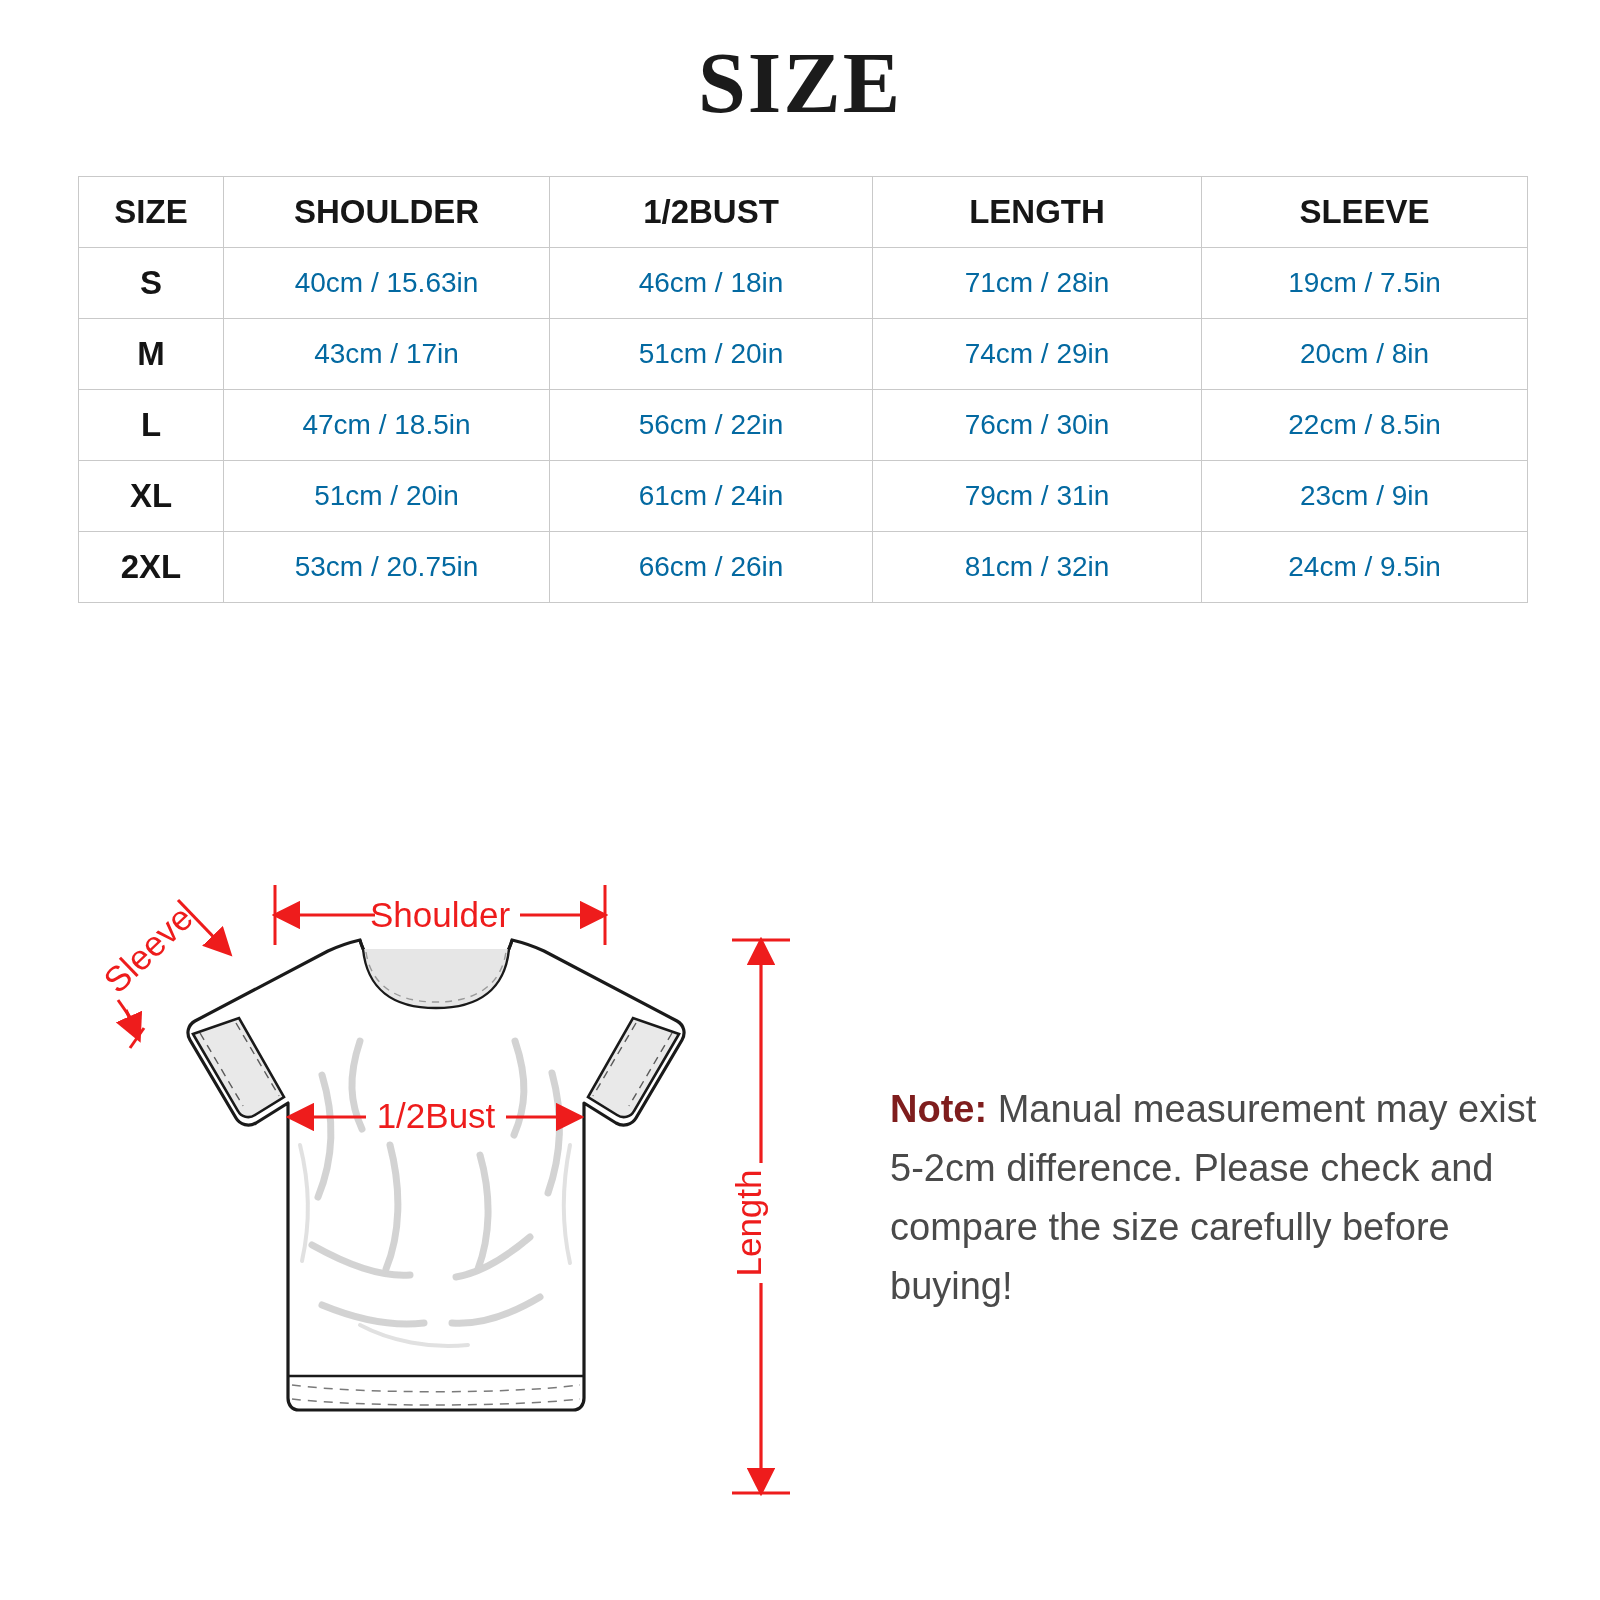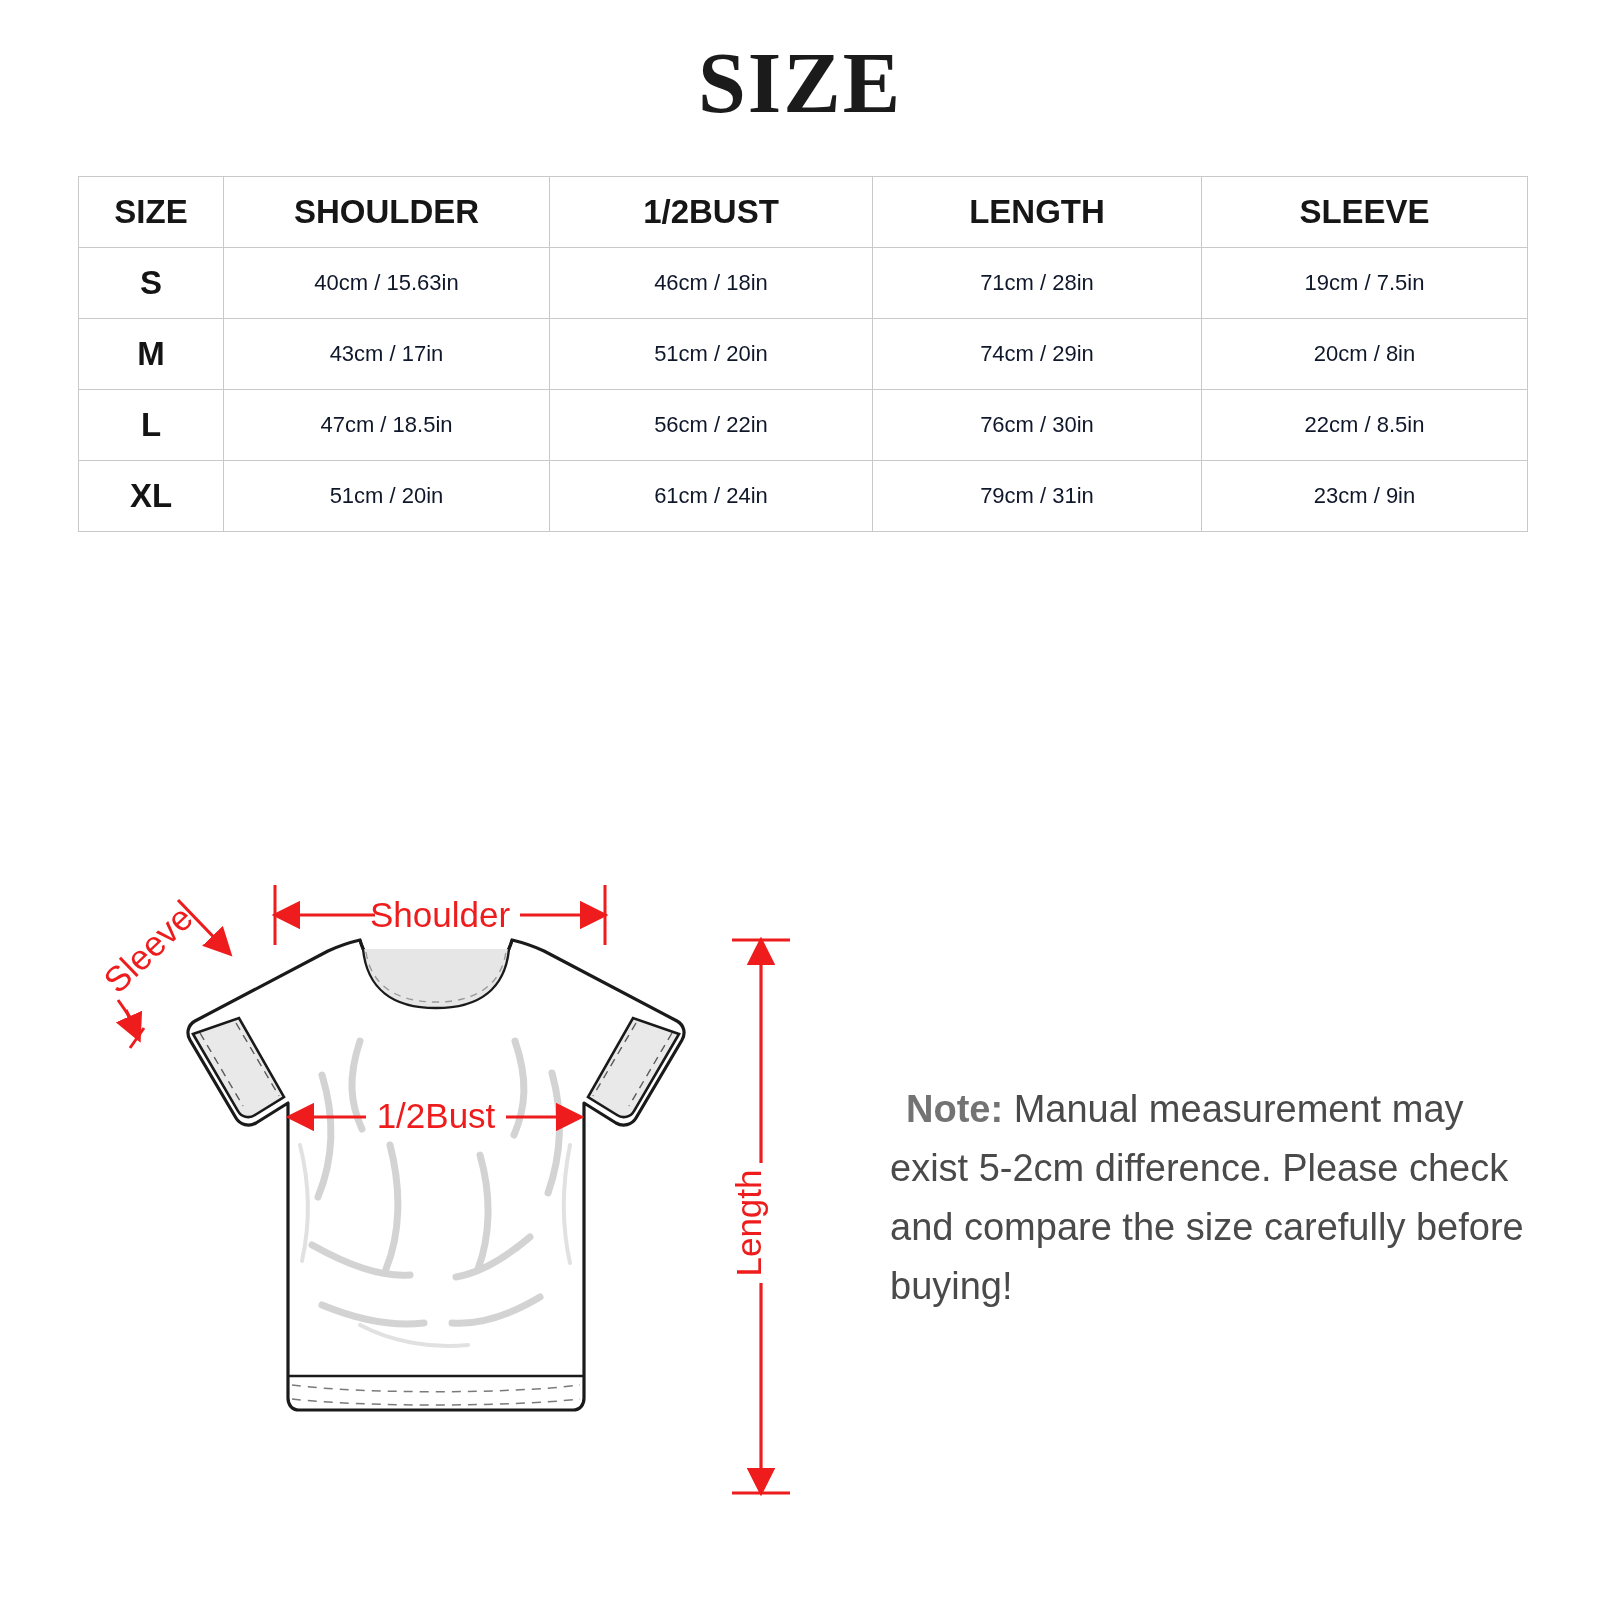--- a/index.html
+++ b/index.html
@@ -56,23 +56,23 @@
   #size-table th.col-bust { width: 322px; }
   #size-table th.col-len  { width: 328px; }
   #size-table th.col-slv  { width: 325px; }
 
   #size-table td.size-cell {
     font-size: 33px;
     font-weight: bold;
     color: #141414;
   }
   #size-table td.val-cell {
-    font-size: 22px;
+    font-size: 28px;
     font-weight: normal;
-    color: #0f172a;
+    color: #0369a1;
   }
 
   
   #illustration {
     position: absolute;
     top: 845px;
     left: 60px;
     width: 820px;
     height: 700px;
   }
@@ -83,22 +83,21 @@
     position: absolute;
     top: 1080px;
     left: 890px;
     width: 660px;
     font-size: 38px;
     line-height: 1.55;
     color: #4a4a4a;
   }
   #note-block .note-label {
     font-weight: bold;
-    color: #737373;
-    margin-left: 16px;
+    color: #7f1d1d;
   }
 </style>
 </head>
 <body>
 
 <div id="page-title">SIZE</div>
 
 <table id="size-table">
   <thead>
     <tr>
@@ -130,20 +129,27 @@
       <td class="val-cell">56cm / 22in</td>
       <td class="val-cell">76cm / 30in</td>
       <td class="val-cell">22cm / 8.5in</td>
     </tr>
     <tr>
       <td class="size-cell">XL</td>
       <td class="val-cell">51cm / 20in</td>
       <td class="val-cell">61cm / 24in</td>
       <td class="val-cell">79cm / 31in</td>
       <td class="val-cell">23cm / 9in</td>
+    </tr>
+    <tr>
+      <td class="size-cell">2XL</td>
+      <td class="val-cell">53cm / 20.75in</td>
+      <td class="val-cell">66cm / 26in</td>
+      <td class="val-cell">81cm / 32in</td>
+      <td class="val-cell">24cm / 9.5in</td>
     </tr>
   </tbody>
 </table>
 
 <div id="illustration">
   <svg width="820" height="700" viewBox="0 0 820 700" xmlns="http://www.w3.org/2000/svg">
     <defs>
       <marker id="arrHead" markerWidth="9" markerHeight="9" refX="7" refY="4.5" orient="auto">
         <path d="M0,0 L9,4.5 L0,9 Z" fill="#ee1c1c"></path>
       </marker>

